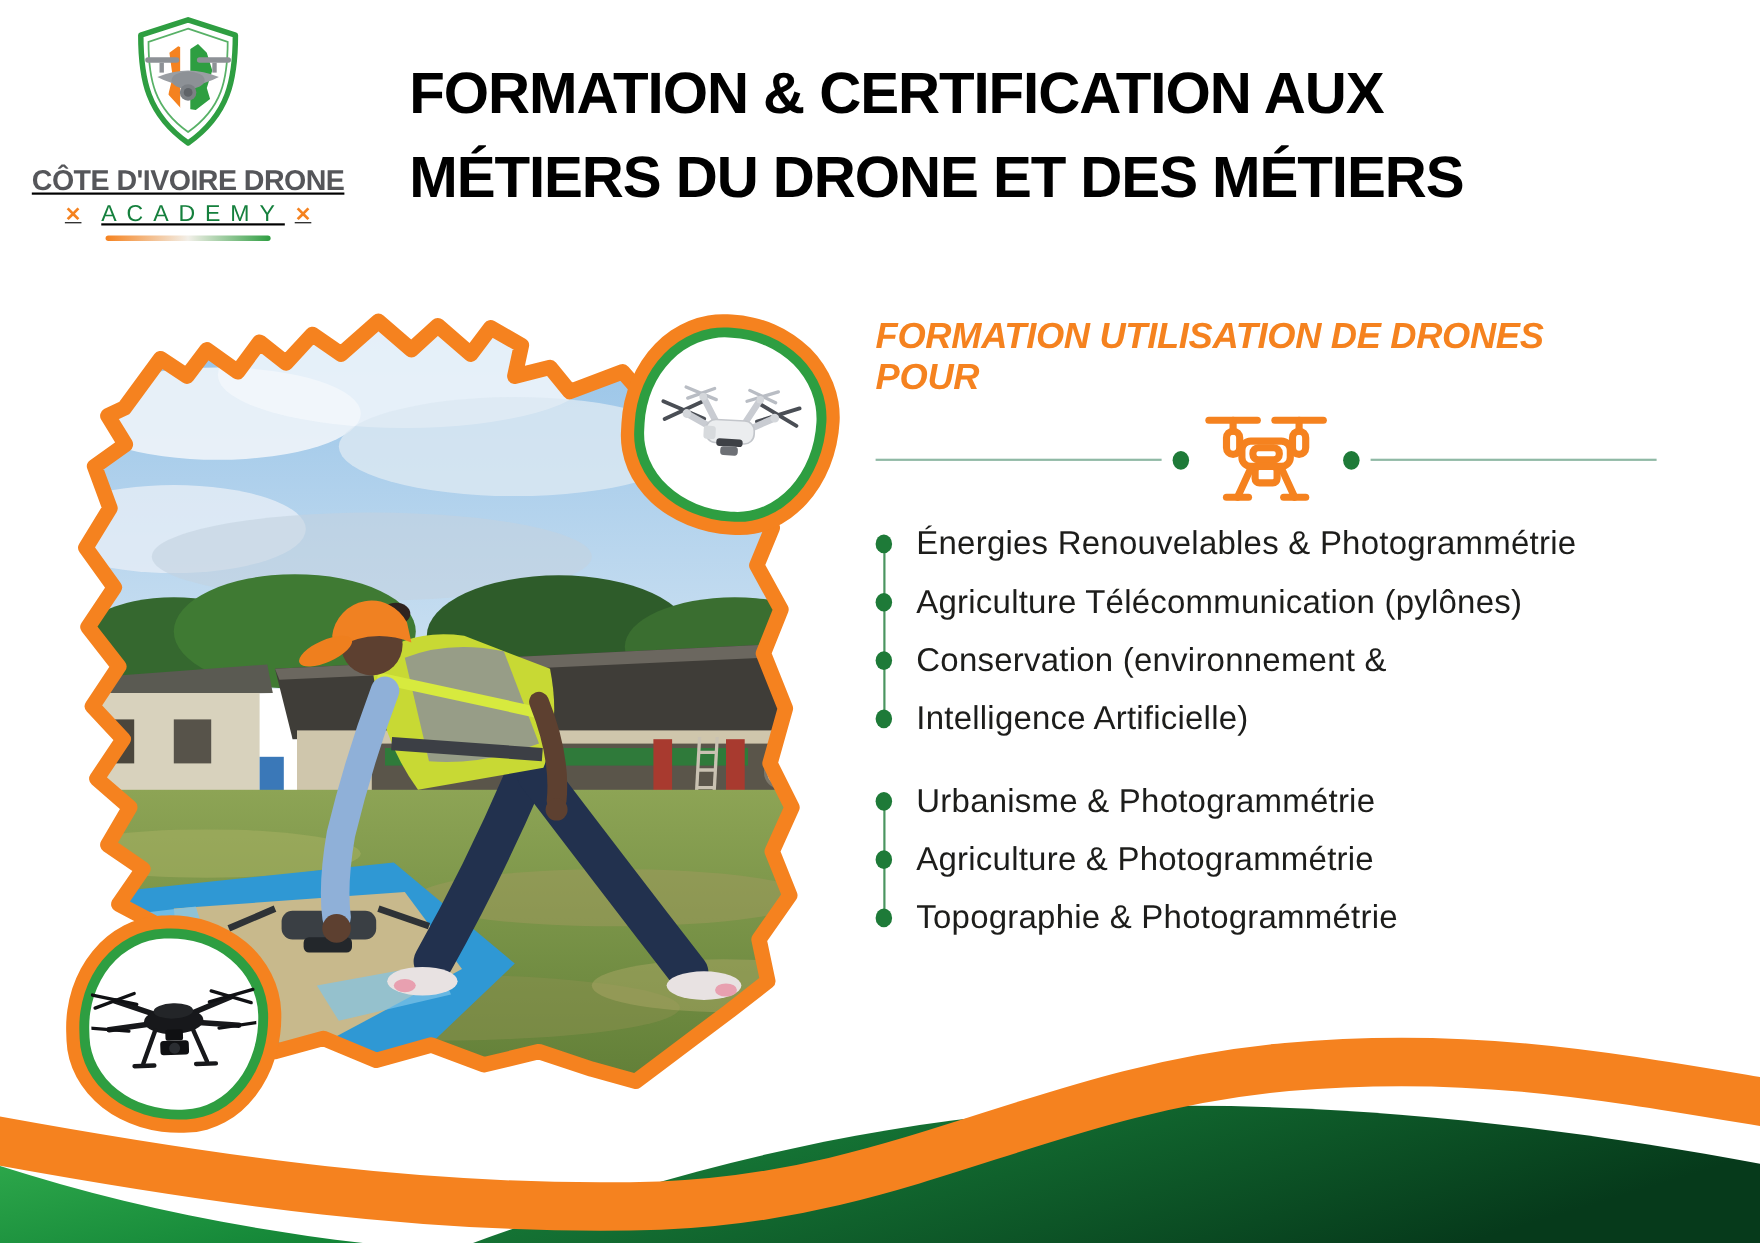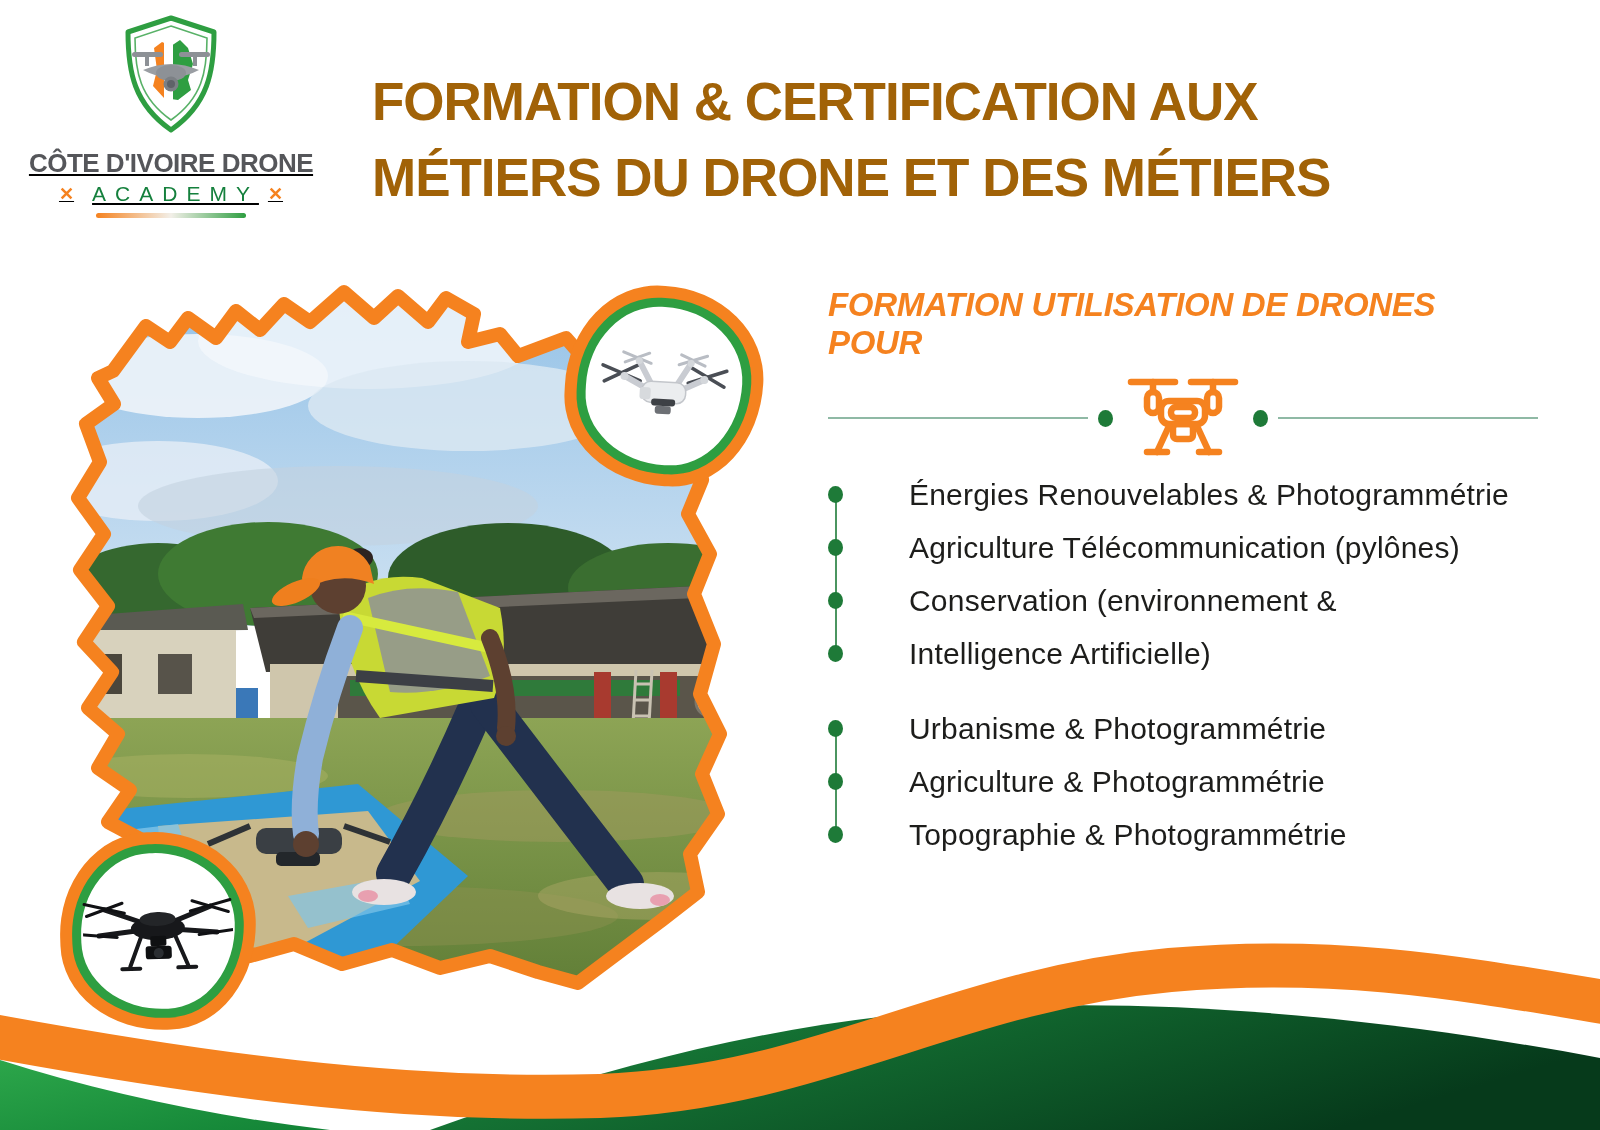--- a/index.html
+++ b/index.html
@@ -9,34 +9,34 @@
   }
   
   .logo-block{position:absolute;left:28px;top:12px;width:286px;text-align:center;text-decoration:underline;}
   .logo-brand{margin-top:2px;font-size:26px;font-weight:700;color:#55565A;letter-spacing:-0.5px;}
   .academy-row{margin-top:3px;display:flex;justify-content:center;align-items:center;gap:9px;}
   .academy-word{font-size:21px;color:#15803d;letter-spacing:9px;padding-left:9px;font-weight:400;}
   .xmark{color:#F5821F;font-size:18px;font-weight:700;}
   .logo-underline{width:150px;height:5px;margin:7px auto 0;border-radius:3px;
     background:linear-gradient(90deg,#F5821F 0%,#f2efe8 50%,#2E9E41 100%);}
   
-  .main-title{position:absolute;left:372px;top:64px;width:960px;
-    color:#a16207;font-size:53px;font-weight:800;line-height:76px;letter-spacing:-1px;}
-  
-  .right-panel{position:absolute;left:828px;top:286px;width:710px;}
+  .main-title{position:absolute;left:372px;top:48px;width:960px;
+    color:#000000;font-size:53px;font-weight:800;line-height:76px;letter-spacing:-1px;}
+  
+  .right-panel{position:absolute;left:796px;top:286px;width:710px;}
   .panel-heading{color:#F5821F;font-style:italic;font-weight:800;font-size:33px;
     line-height:38px;letter-spacing:-0.3px;}
   .divider{display:flex;align-items:center;margin-top:8px;height:96px;}
   .hline{flex:1;height:2px;background:#8FB9A5;}
   .gdot{width:15px;height:17px;border-radius:50%;background:#1E7A38;margin:0 10px;flex:none;}
   .list-group{position:relative;margin-top:2px;}
   .list-group.second{margin-top:22px;}
   .list-group::before{content:"";position:absolute;left:6.5px;top:27px;bottom:26px;width:2px;
     background:#1E7A38;opacity:.8;}
-  .item{display:flex;align-items:center;height:53px;font-size:30px;color:#1D1D1B;letter-spacing:0.2px;gap:44px;}
+  .item{display:flex;align-items:center;height:53px;font-size:30px;color:#1D1D1B;letter-spacing:0.2px;}
   .item .dot{width:15px;height:17px;border-radius:50%;background:#1E7A38;margin-right:22px;flex:none;position:relative;z-index:1;}
   
   .badge{position:absolute;display:flex;align-items:center;justify-content:center;
     background:#F5821F;}
   .blob{border-radius:47% 53% 46% 54% / 53% 47% 55% 45%;}
   .badge-green{width:calc(100% - 24px);height:calc(100% - 24px);background:#2E9E41;
     display:flex;align-items:center;justify-content:center;}
   .badge-white{width:calc(100% - 18px);height:calc(100% - 18px);background:#ffffff;
     display:flex;align-items:center;justify-content:center;}
   .badge-top{left:565px;top:286px;width:198px;height:200px;transform:rotate(3deg);}

